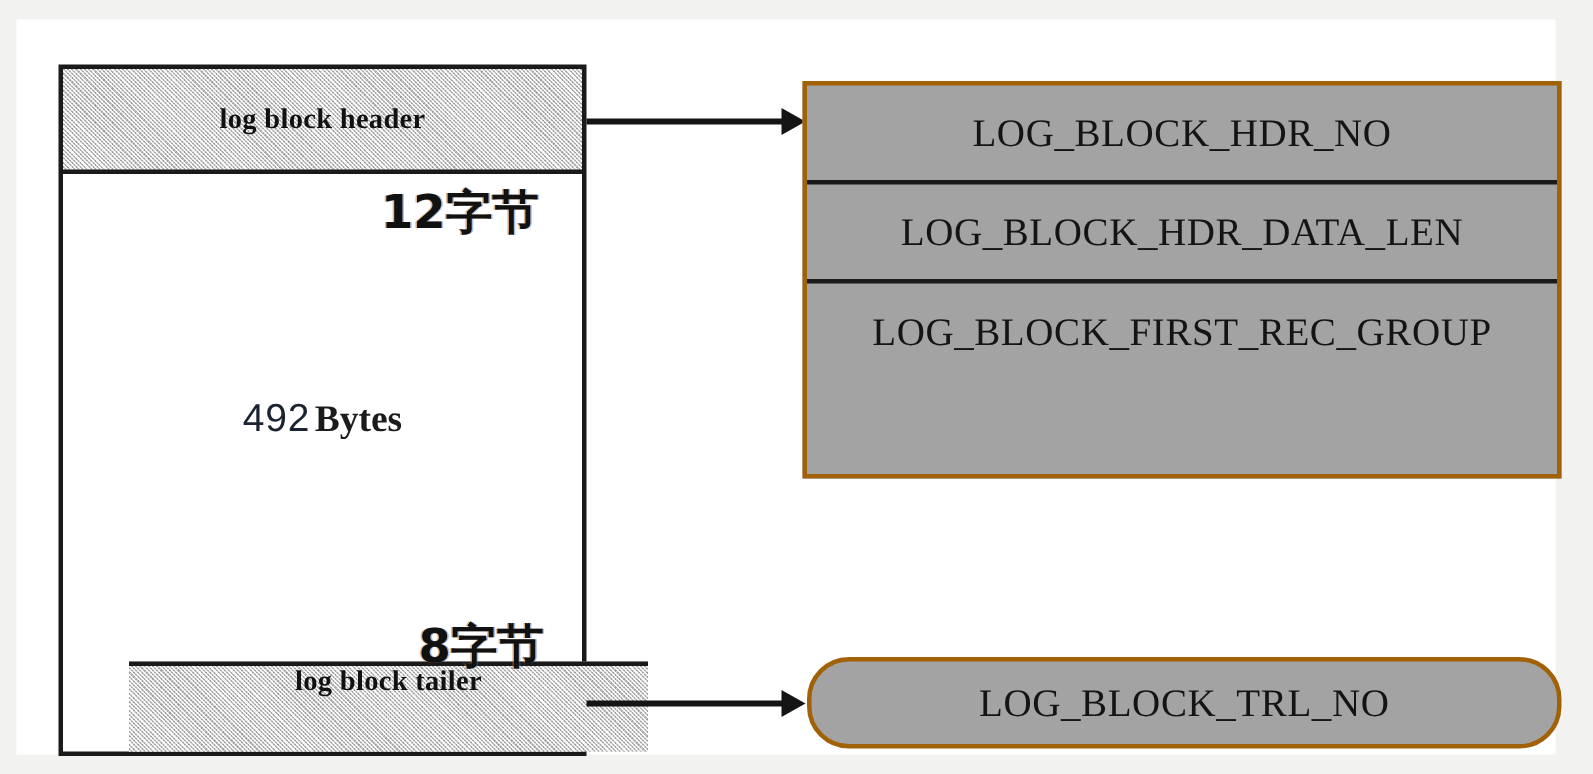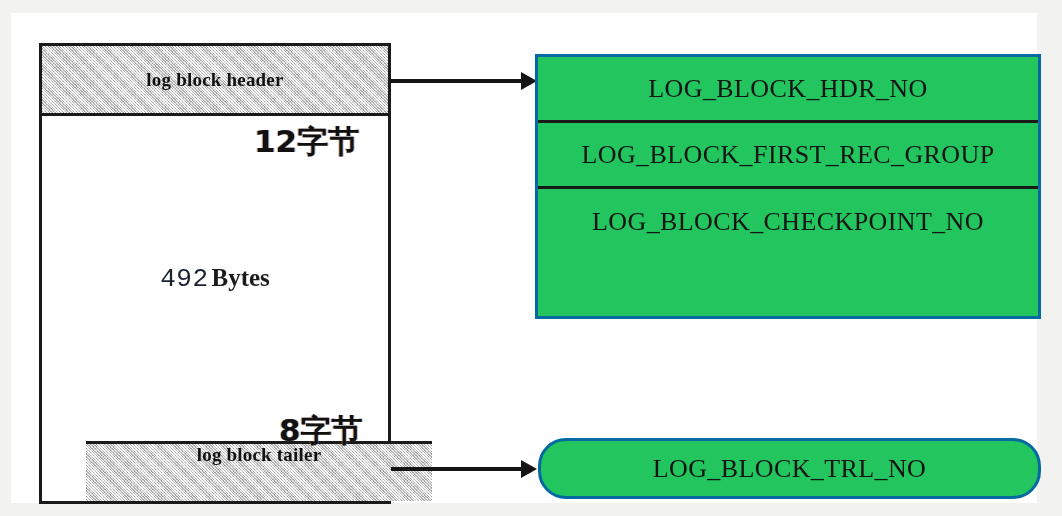--- a/index.html
+++ b/index.html
@@ -78,21 +78,21 @@
     line-height: 1.18;
   }
   #block-body .line2 {
     font-size: 25px;
     font-weight: bold;
     color: #1b1b1b;
     line-height: 1.18;
     white-space: nowrap;
   }
   #block-body .line2 .num {
-    font-family: Liberation Mono, monospace;
+    font-family: Liberation Sans, sans-serif;
     font-weight: normal;
     font-size: 26px;
     color: #1b2230;
     letter-spacing: .5px;
     margin-right: 3px;
   }
   #block-tailer {
     position: absolute;
     left: 0; bottom: 0;
     width: 100%; height: 60px;
@@ -130,22 +130,22 @@
   }
   #arrow-top      { left: 380px; top: 66px;  width: 134px; }
   #arrow-top-head { left: 510px; top: 59px; }
   #arrow-bot      { left: 380px; top: 454px; width: 134px; }
   #arrow-bot-head { left: 510px; top: 447px; }
 
   
   .field-table {
     position: absolute;
     box-sizing: border-box;
-    border: 3px solid #0369a1;
-    background: #22c55e;
+    border: 3px solid #a16207;
+    background: #a3a3a3;
   }
   #hdr-fields {
     left: 524px; top: 41px;
     width: 506px; height: 265px;
   }
   #trl-fields {
     left: 527px; top: 425px;
     width: 503px; height: 61px; border-radius: 28px;
   }
   .field-row {
@@ -198,24 +198,24 @@
     <div id="arrow-top-head" class="arrow-head"></div>
 
     <div id="arrow-bot" class="arrow"></div>
     <div id="arrow-bot-head" class="arrow-head"></div>
 
     <div id="hdr-fields" class="field-table">
       <div class="field-row">
         <span class="field-label">LOG_BLOCK_HDR_NO</span>
       </div>
       <div class="field-row">
+        <span class="field-label">LOG_BLOCK_HDR_DATA_LEN</span>
+      </div>
+      <div class="field-row">
         <span class="field-label">LOG_BLOCK_FIRST_REC_GROUP</span>
-      </div>
-      <div class="field-row">
-        <span class="field-label">LOG_BLOCK_CHECKPOINT_NO</span>
       </div>
     </div>
 
     <div id="trl-fields" class="field-table">
       <div class="field-row">
         <span class="field-label">LOG_BLOCK_TRL_NO</span>
       </div>
     </div>
 
   </div>

